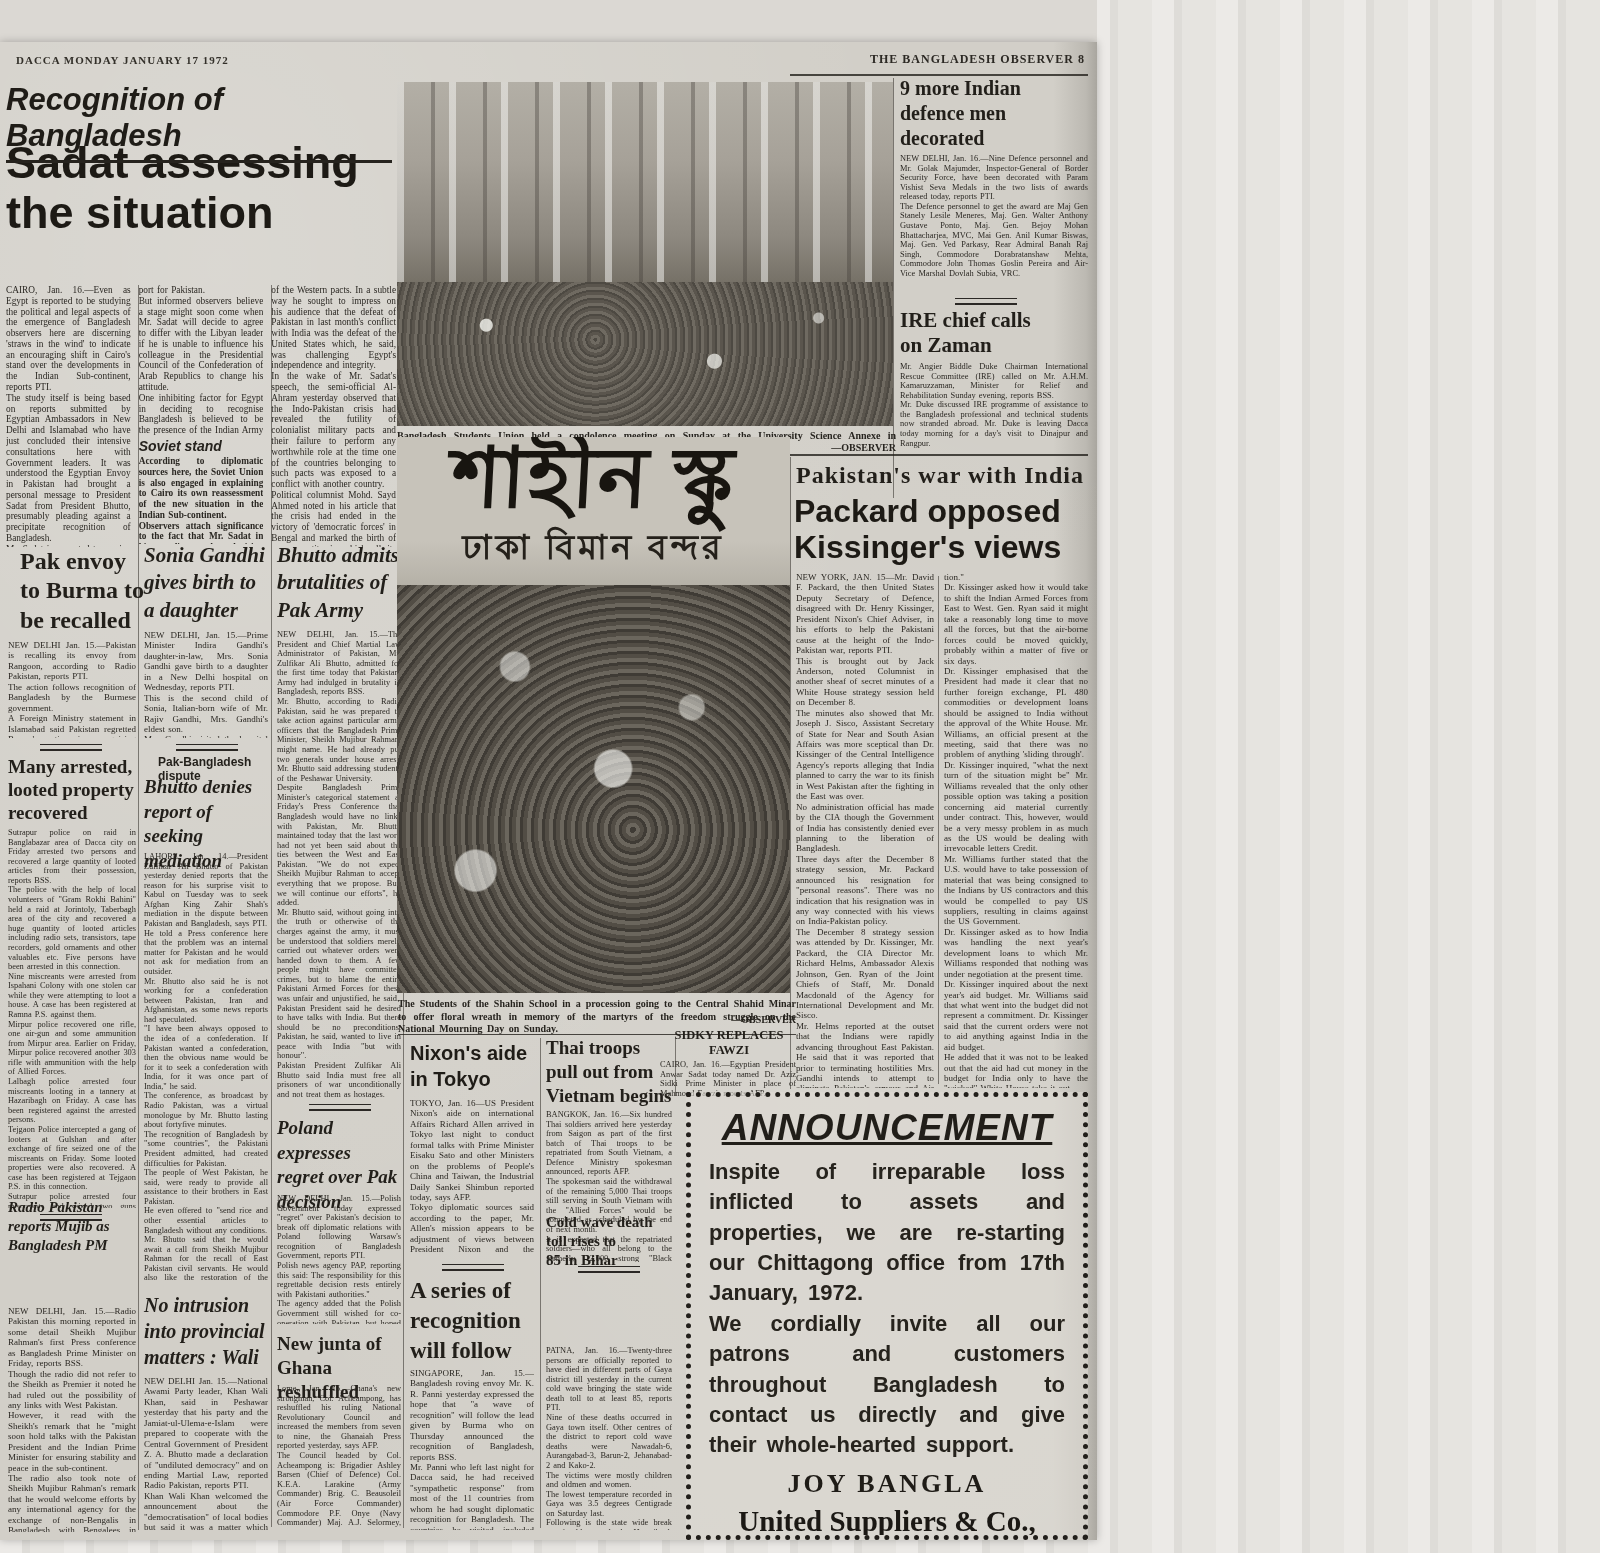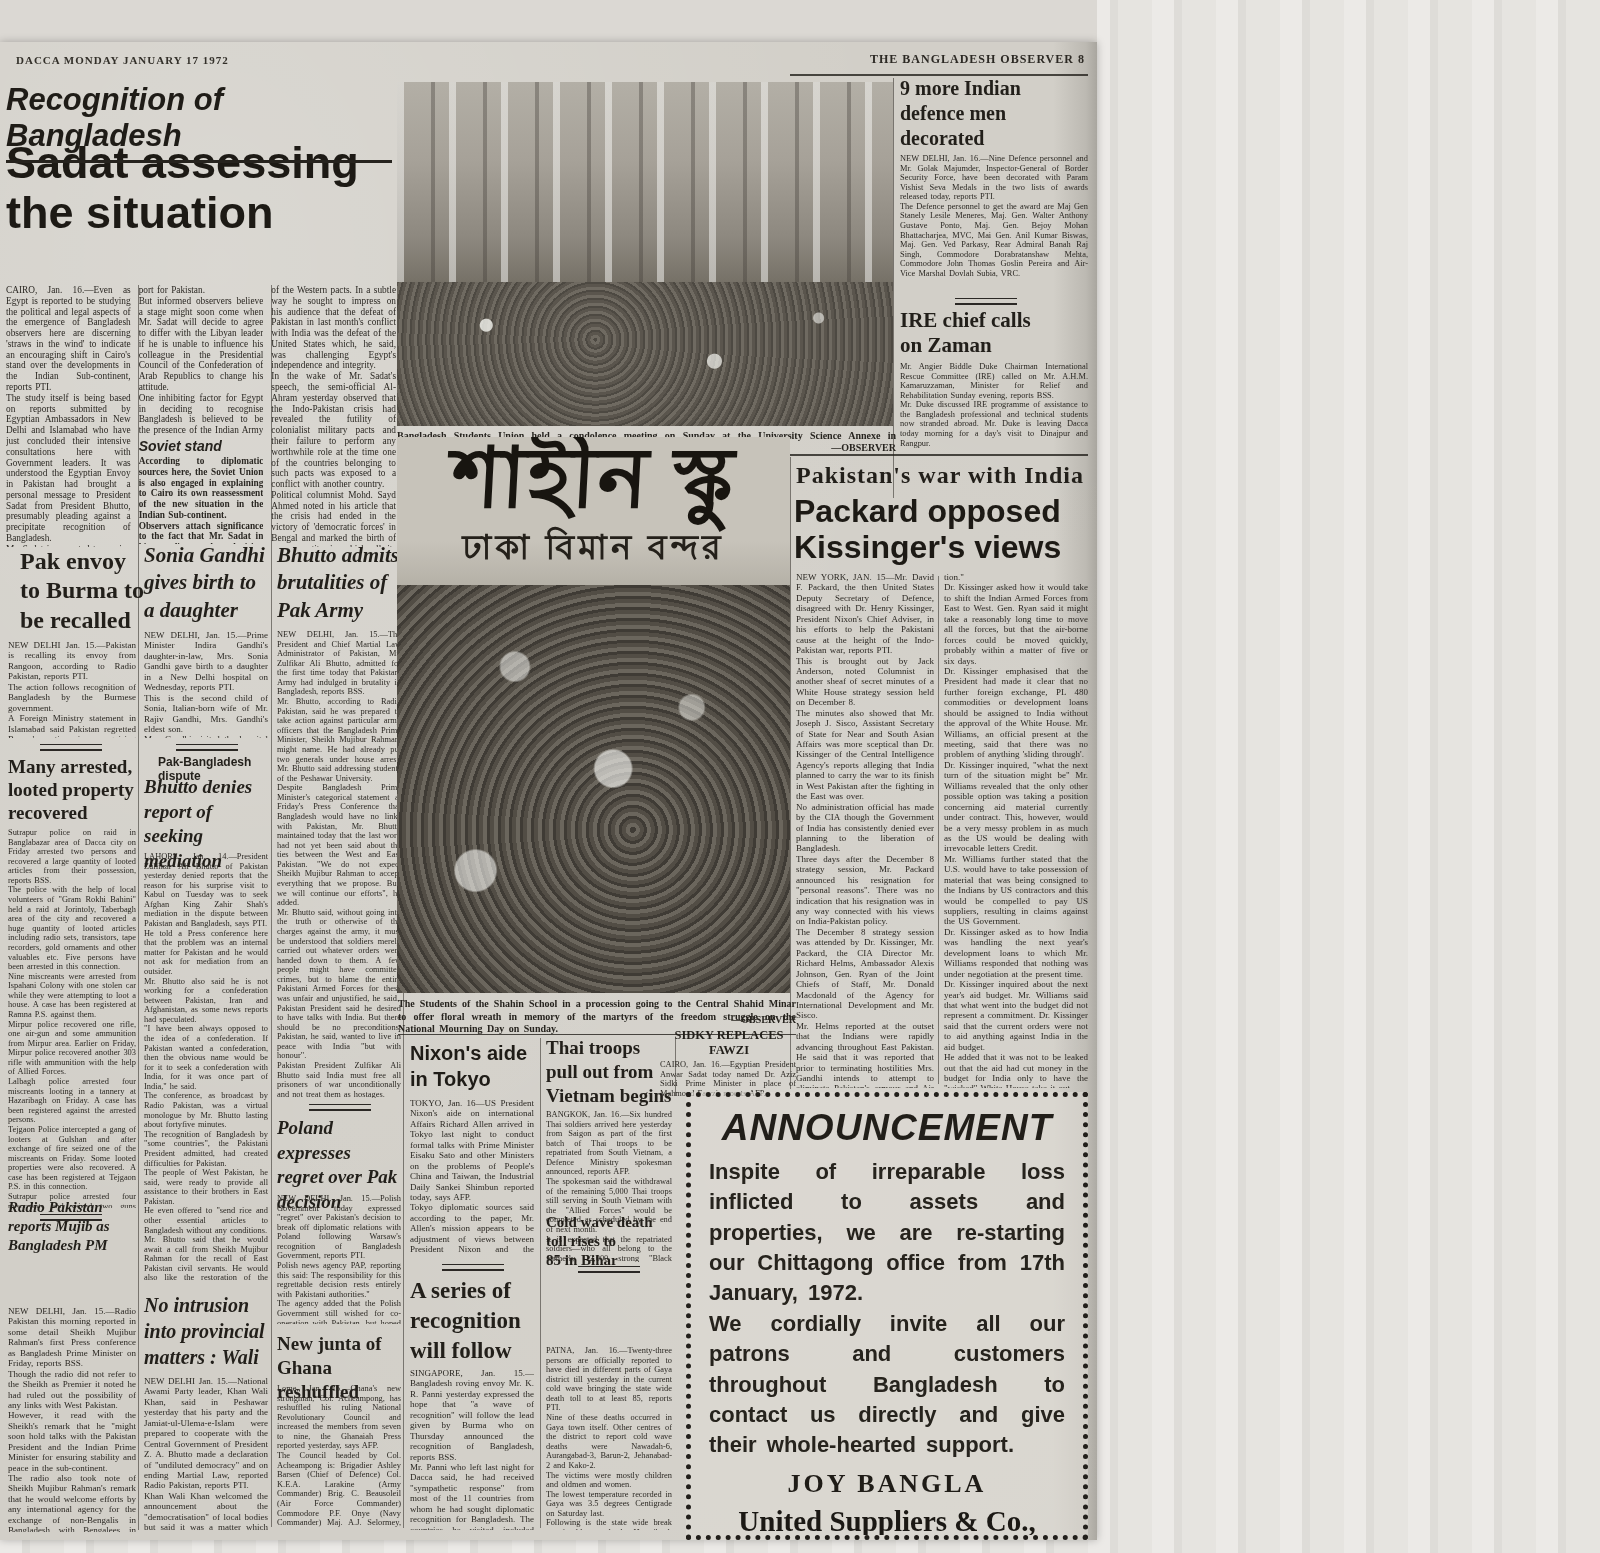--- a/index.html
+++ b/index.html
@@ -64,21 +64,21 @@
       radial-gradient(circle at 55% 45%, rgba(244,244,240,.65) 0 18px, transparent 20px),
       radial-gradient(circle at 75% 30%, rgba(238,238,232,.5) 0 12px, transparent 14px),
       radial-gradient(circle at 20% 70%, rgba(244,244,240,.6) 0 20px, transparent 22px),
       repeating-radial-gradient(circle at 60% 60%, #3f3b35 0 3px, #6b665d 3px 7px, #524d45 7px 11px),
       linear-gradient(180deg,#7a756c 0%,#575249 50%,#423e37 100%);
   }
   .annc-box{
     border:5px dotted #211e1a;background:rgba(222,219,212,.6);
     overflow:hidden;text-align:center;
   }
-  .annc-title{font-style:italic;font-weight:900;font-size:37px;letter-spacing:1px;color:#211e19;margin-top:10px;}
+  .annc-title{font-style:italic;font-weight:900;font-size:37px;letter-spacing:1px;color:#211e19;margin-top:10px;text-decoration:underline;}
   .annc-body{font-weight:bold;font-size:22px;line-height:1.38;text-align:justify;padding:8px 18px 0 18px;color:#26231d;word-spacing:4px;white-space:pre-line;}
   .annc-slogan{font-weight:bold;font-size:26px;letter-spacing:3px;margin-top:8px;color:#1f1c17;}
   .annc-company{font-weight:900;font-size:29px;margin-top:6px;color:#1b1814;}
   .kicker-sm{font-size:12px;font-weight:bold;color:#221f1a;}
   .lead-cols{display:flex;gap:8px;}
   .lead-cols>div{flex:1;}
   .subhead{font-size:14px;font-weight:bold;font-style:italic;margin:3px 0 2px 0;font-family:"Liberation Sans","DejaVu Sans",sans-serif;}
 </style>
 </head>
 <body>

